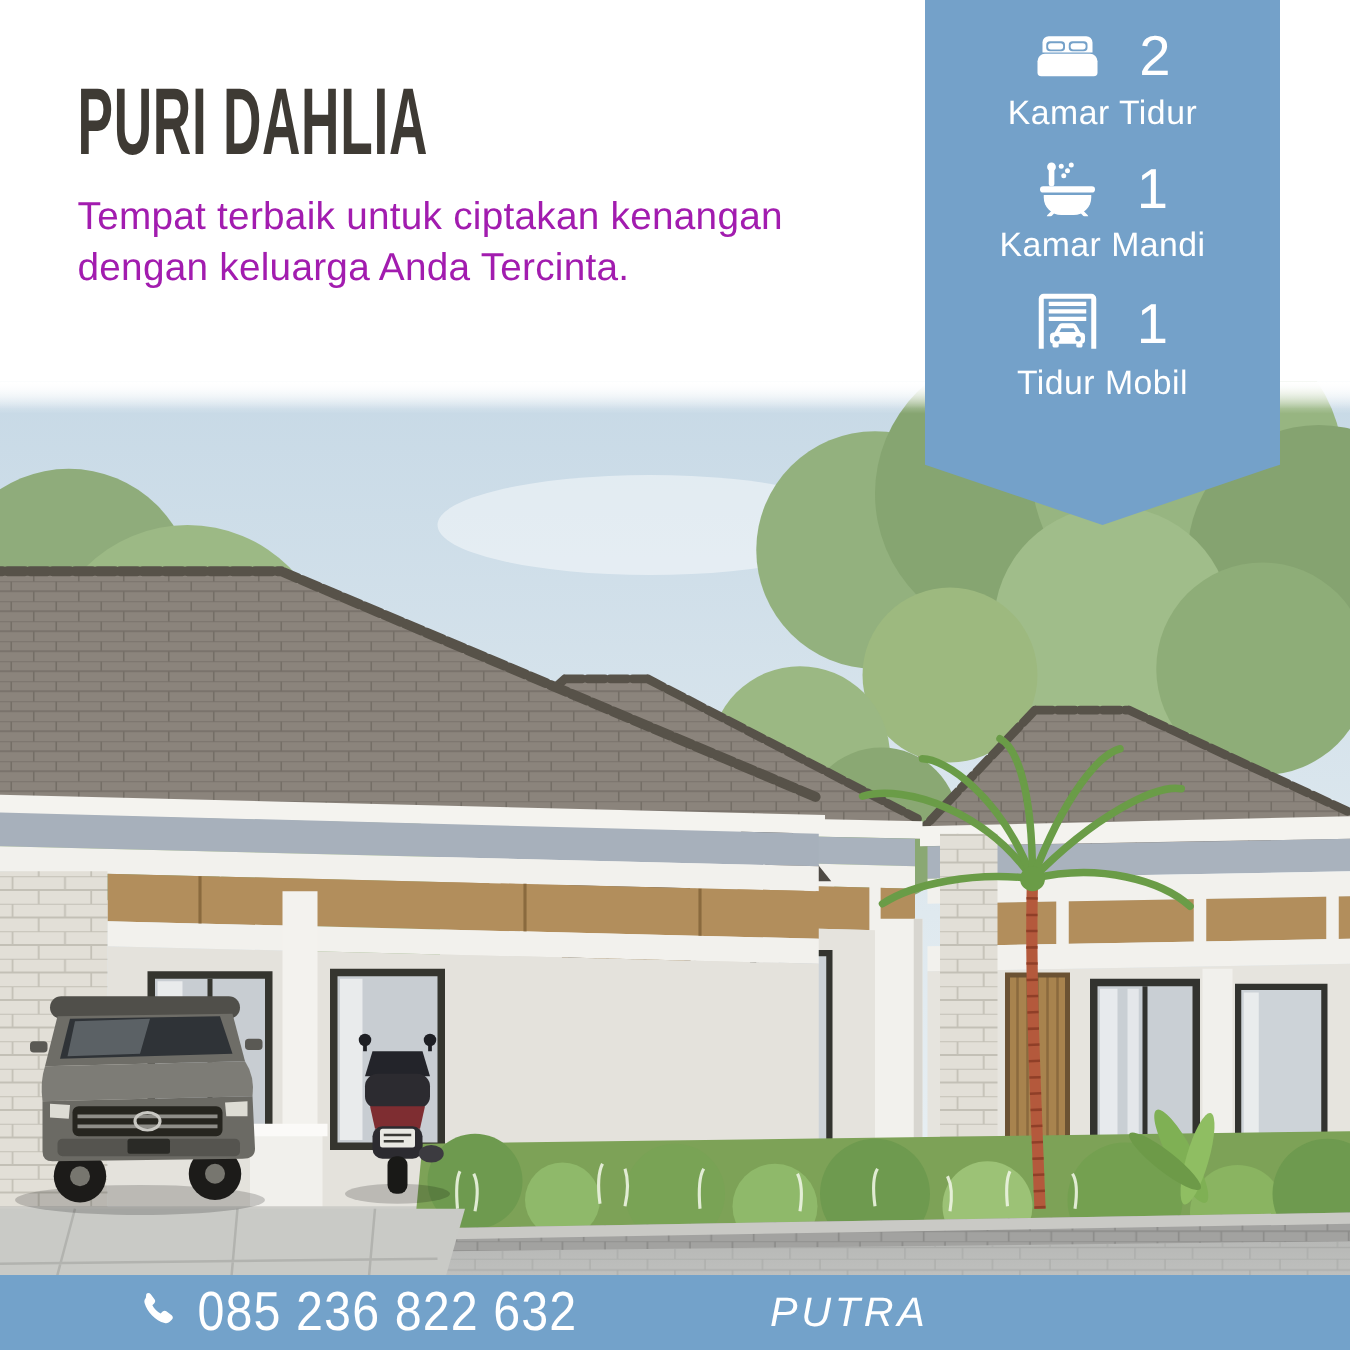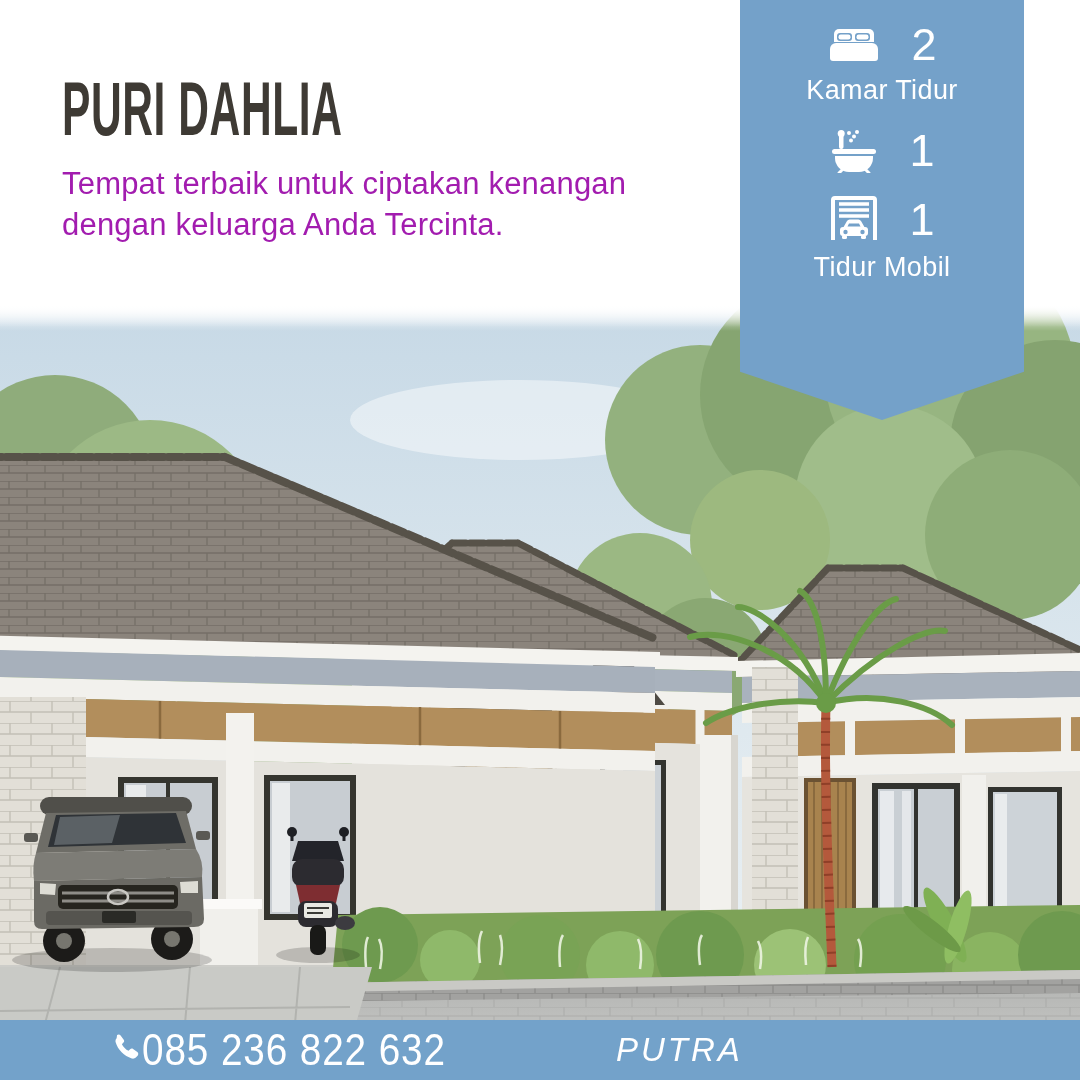--- a/index.html
+++ b/index.html
@@ -2,21 +2,21 @@
 <html><head>
 <meta charset="utf-8">
 <style>
   html,body{margin:0;padding:0;background:#888;}
   .canvas{
     position:relative;width:1080px;height:1080px;margin:0 auto;
     background:#ffffff;overflow:hidden;
     font-family:"Liberation Sans", sans-serif;
   }
   
-  .header{position:absolute;left:0;top:15px;width:740px;height:305px;}
+  .header{position:absolute;left:0;top:4px;width:740px;height:305px;}
   .title{
     position:absolute;left:62px;top:56px;margin:0;
     font-size:76px;font-weight:700;color:#3e3a34;line-height:1;
     transform:scaleX(.56);transform-origin:0 0;white-space:nowrap;
     letter-spacing:1px;
   }
   .tagline{
     position:absolute;left:62px;top:148px;margin:0;width:590px;
     font-size:31px;line-height:1.33;color:#a21caf;letter-spacing:.2px;
   }
@@ -40,21 +40,21 @@
   .feature{display:flex;flex-direction:column;align-items:center;}
   .feature-top{display:flex;align-items:center;justify-content:center;gap:30px;}
   .feature-top svg{display:block;}
   .feature-value{font-size:45px;font-weight:400;color:#ffffff;line-height:1;}
   .feature-label{font-size:27px;font-weight:400;color:#ffffff;margin-top:8px;letter-spacing:.4px;}
   
   .footer{
     position:absolute;left:0;bottom:0;width:1080px;height:60px;z-index:6;
     background:#73a2ca;color:#fff;
   }
-  .phone{position:absolute;left:108px;top:0;height:60px;display:flex;align-items:center;gap:0;}
+  .phone{position:absolute;left:108px;top:0;height:60px;display:flex;align-items:center;gap:16px;}
   .phone-number{
     font-size:44px;font-weight:400;display:inline-block;
     transform:scaleX(.88);transform-origin:0 50%;white-space:nowrap;letter-spacing:1px;
   }
   .brand{
     position:absolute;left:616px;top:0;height:60px;display:flex;align-items:center;
     font-size:33px;font-weight:400;letter-spacing:3px;font-style:italic;
   }
 </style>
 </head>
@@ -332,20 +332,21 @@
               <circle cx="25" cy="9.5" r="2"></circle>
             <circle cx="22" cy="13.5" r="2"></circle>
               <circle cx="28" cy="5" r="2"></circle>
             <rect x="3" y="22" width="44" height="5" rx="2.5"></rect>
             <path d="M6 29 h38 v2 a14 14 0 0 1-14 14 h-10 a14 14 0 0 1-14-14 z"></path>
             <path d="M13 43 l-3 3 M37 43 l3 3" stroke="#ffffff" stroke-width="3" stroke-linecap="round"></path>
           </svg>
         </span>
         <span class="feature-value">1</span>
       </div>
+      <div class="feature-label">Kamar Mandi</div>
     </div>
 
     <div class="feature">
       <div class="feature-top">
         <span>
           <svg width="50" height="50" viewBox="0 0 50 50" fill="none" stroke="#ffffff">
             <path d="M4 46 V6 a2 2 0 0 1 2-2 h38 a2 2 0 0 1 2 2 v40" stroke-width="4"></path>
             <path d="M10 10 h30 M10 16 h30 M10 22 h30" stroke-width="3.4"></path>
             <g fill="#ffffff" stroke="none">
               <path d="M14 34 l4-7 a3 3 0 0 1 2.6-1.5 h8.8 a3 3 0 0 1 2.6 1.5 l4 7 z"></path>

